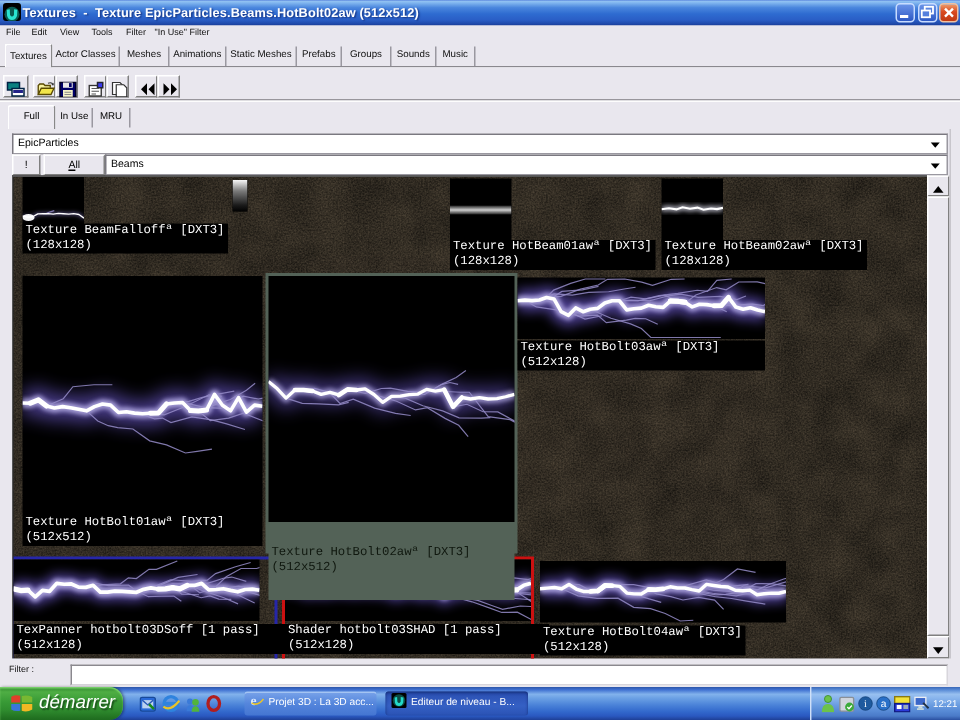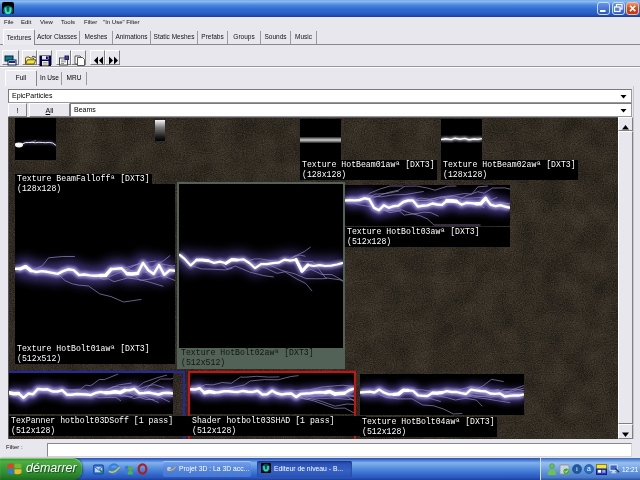--- a/index.html
+++ b/index.html
@@ -7,20 +7,21 @@
 </style></head><body>
 <div class="abs" style="left:0;top:0;width:640px;height:480px;overflow:hidden">
 
 <div class="abs" style="left:0;top:0;width:640px;height:17px;background:linear-gradient(180deg,#4a74d8 0%,#94c4f2 4%,#84b8f0 10%,#4a86dd 30%,#2e6bd0 55%,#2a5ec6 78%,#1f4aab 93%,#1a3c96 100%)">
  <div class="abs" style="left:2px;top:2px;width:12px;height:12px;background:#000;border-radius:2px;overflow:hidden">
    <svg width="12" height="12">
           <circle cx="6" cy="6.5" r="5" fill="#0a5a50"></circle>
           <path d="M2.5 3.5 L4.5 3.2 L4.7 7 Q6 9 7.3 7 L7.4 3.2 L9.6 3.5 L9.4 7.5 Q8.5 10.3 6 10.3 Q3.4 10.3 2.7 7.5 Z" fill="#2ae4d0"></path>
         </svg>
  </div>
+ <div class="abs" style="left:15px;top:3px;font-size:8.5px;font-weight:bold;color:#fff;text-shadow:1px 1px 1px #1a3a8a;letter-spacing:0.1px">Textures&nbsp;&nbsp;-&nbsp;&nbsp;Texture EpicParticles.Beams.HotBolt02aw (512x512)</div>
  <div class="abs" style="left:597px;top:2px;width:13px;height:13px;border-radius:3px;background:linear-gradient(180deg,#6a93e8,#2d59c4);border:1px solid #c8dcff;">
         <svg width="11" height="11" style="display:block">
           <rect x="2" y="7" width="5.5" height="2" fill="#fff"></rect>
         </svg>
       </div>
  <div class="abs" style="left:611.5px;top:2px;width:13px;height:13px;border-radius:3px;background:linear-gradient(180deg,#6a93e8,#2d59c4);border:1px solid #c8dcff">
    <svg width="11" height="11" style="display:block">
           <rect x="3.5" y="1.5" width="5.5" height="4.5" fill="none" stroke="#fff" stroke-width="1.2"></rect>
           <rect x="1.5" y="4" width="5.5" height="4.5" fill="#5580dd" stroke="#fff" stroke-width="1.2"></rect>
         </svg>
@@ -154,21 +155,21 @@
               <feGaussianBlur stdDeviation="1.4"></feGaussianBlur>
             </filter>
           </defs>
           <path d="M0.0 26.0 L3.4 26.8 L6.8 26.5 L10.2 24.6 L13.7 24.5 L17.1 24.4 L20.5 24.7 L23.9 24.3 L27.3 24.5 L30.8 24.7 L34.2 24.4 L37.6 25.0 L41.0 27.4" fill="none" stroke="#5c4cae" stroke-width="2" filter="url(#g101)" opacity="0.27999999999999997" stroke-linejoin="round"></path>
           <path d="M0.0 26.0 L3.4 26.8 L6.8 26.5 L10.2 24.6 L13.7 24.5 L17.1 24.4 L20.5 24.7 L23.9 24.3 L27.3 24.5 L30.8 24.7 L34.2 24.4 L37.6 25.0 L41.0 27.4" fill="none" stroke="#b0a8e0" stroke-width="2.3400000000000003" filter="url(#s101)" opacity="0.315" stroke-linejoin="round"></path>
           <path d="M13.7 24.5 L15.9 24.4 L17.2 23.7 L19.6 22.9 L21.2 22.4" fill="none" stroke="#958cc8" stroke-width="0.8" opacity="0.85"></path>
           <ellipse cx="4" cy="27" rx="4" ry="2.4" fill="#fff" opacity="0.95"></ellipse>
           <path d="M0.0 26.0 L3.4 26.8 L6.8 26.5 L10.2 24.6 L13.7 24.5 L17.1 24.4 L20.5 24.7 L23.9 24.3 L27.3 24.5 L30.8 24.7 L34.2 24.4 L37.6 25.0 L41.0 27.4" fill="none" stroke="#ffffff" stroke-width="0.9" stroke-linejoin="round"></path>
         </svg>
       </div>
-      <div class="abs" style="left:6px;top:56px;background:#000;color:#fff;font-family:'Liberation Mono',monospace;font-size:8.2px;line-height:10px;white-space:pre;padding:0 2px;z-index:3">Texture BeamFalloffª [DXT3]<br>(128x128)</div>
+      <div class="abs" style="left:6px;top:31px;background:#000;color:#fff;font-family:'Liberation Mono',monospace;font-size:8.2px;line-height:10px;white-space:pre;padding:0 2px;z-index:3">Texture BeamFalloffª [DXT3]<br>(128x128)</div>
       <div class="abs" style="left:146px;top:2px;z-index:2;font-size:0">
         <svg width="10" height="21" style="display:block;background:#000">
           <rect width="10" height="21" fill="url(#dgg)"></rect>
           <defs>
             <linearGradient id="dgg" x1="0" y1="0" x2="0" y2="1">
               <stop offset="0" stop-color="#f8f8f8"></stop>
               <stop offset="0.35" stop-color="#7a7a7a"></stop>
               <stop offset="0.8" stop-color="#1a1a1a"></stop>
               <stop offset="1" stop-color="#000"></stop>
             </linearGradient>
@@ -247,21 +248,21 @@
           <path d="M105.4 75.6 L111.8 78.2 L118.3 77.0 L128.0 77.5 L133.9 77.5 L141.5 87.4 L146.5 93.8 L161.0 95.8 L171.2 101.1 L180.9 107.6" fill="none" stroke="#958cc8" stroke-width="0.8" opacity="0.85"></path>
           <path d="M123.0 87.2 L132.3 85.5 L143.0 90.5 L152.9 90.6 L164.5 96.9 L170.6 102.3" fill="none" stroke="#958cc8" stroke-width="0.8" opacity="0.85"></path>
           <path d="M70.3 79.0 L85.4 83.5 L98.0 89.3 L105.9 87.8 L117.7 94.9 L126.8 99.5 L133.1 107.1" fill="none" stroke="#958cc8" stroke-width="0.8" opacity="0.85"></path>
           <path d="M11.7 81.4 L22.5 84.9 L33.6 85.2 L46.7 85.9 L53.5 84.2" fill="none" stroke="#958cc8" stroke-width="0.8" opacity="0.85"></path>
           <path d="M0.0 70.3 L5.9 75.2 L11.7 81.4 L17.6 76.0 L23.4 76.0 L29.3 76.7 L35.1 78.9 L41.0 77.6 L46.9 79.3 L52.7 75.6 L58.6 76.0 L64.4 75.3 L70.3 79.0 L76.1 84.2 L82.0 80.2 L87.9 80.1 L93.7 79.1 L99.6 78.7 L105.4 75.6 L111.3 76.7 L117.1 75.7 L123.0 87.2 L128.9 81.0 L134.7 82.0 L140.6 81.1 L146.4 82.0 L152.3 81.7 L158.1 80.5 L164.0 78.9" fill="none" stroke="#ffffff" stroke-width="2.2" stroke-linejoin="round"></path>
           <path d="M17.6 76.0 L23.4 76.0 L29.3 76.7" fill="none" stroke="#ffffff" stroke-width="3.08" stroke-linejoin="round" stroke-linecap="round"></path>
           <path d="M117.1 75.7 L123.0 87.2 L128.9 81.0" fill="none" stroke="#ffffff" stroke-width="3.08" stroke-linejoin="round" stroke-linecap="round"></path>
           <path d="M46.9 79.3 L52.7 75.6 L58.6 76.0" fill="none" stroke="#ffffff" stroke-width="3.08" stroke-linejoin="round" stroke-linecap="round"></path>
         </svg>
       </div>
-      <div class="abs" style="left:170px;top:230px;width:164px;background:#536257;color:#10180f;font-family:'Liberation Mono',monospace;font-size:8.2px;line-height:10px;white-space:pre;padding:0 2px;z-index:3">Texture HotBolt02awª [DXT3]<br>(512x512)</div>
+      <div class="abs" style="left:170px;top:230px;width:164px;background:#536257;color:#10180f;font-family:'Liberation Mono',monospace;font-size:8.2px;line-height:10px;white-space:pre;padding:16px 2px;z-index:3">Texture HotBolt02awª [DXT3]<br>(512x512)</div>
       <div class="abs" style="left:336px;top:67px;z-index:2;font-size:0">
         <svg width="165" height="41" style="display:block;background:#000" viewBox="0 0 165 41">
           <defs>
             <filter id="g505" x="-20%" y="-300%" width="140%" height="700%" color-interpolation-filters="sRGB">
               <feGaussianBlur stdDeviation="4"></feGaussianBlur>
             </filter>
             <filter id="s505" x="-20%" y="-300%" width="140%" height="700%" color-interpolation-filters="sRGB">
               <feGaussianBlur stdDeviation="1.4"></feGaussianBlur>
             </filter>
           </defs>

